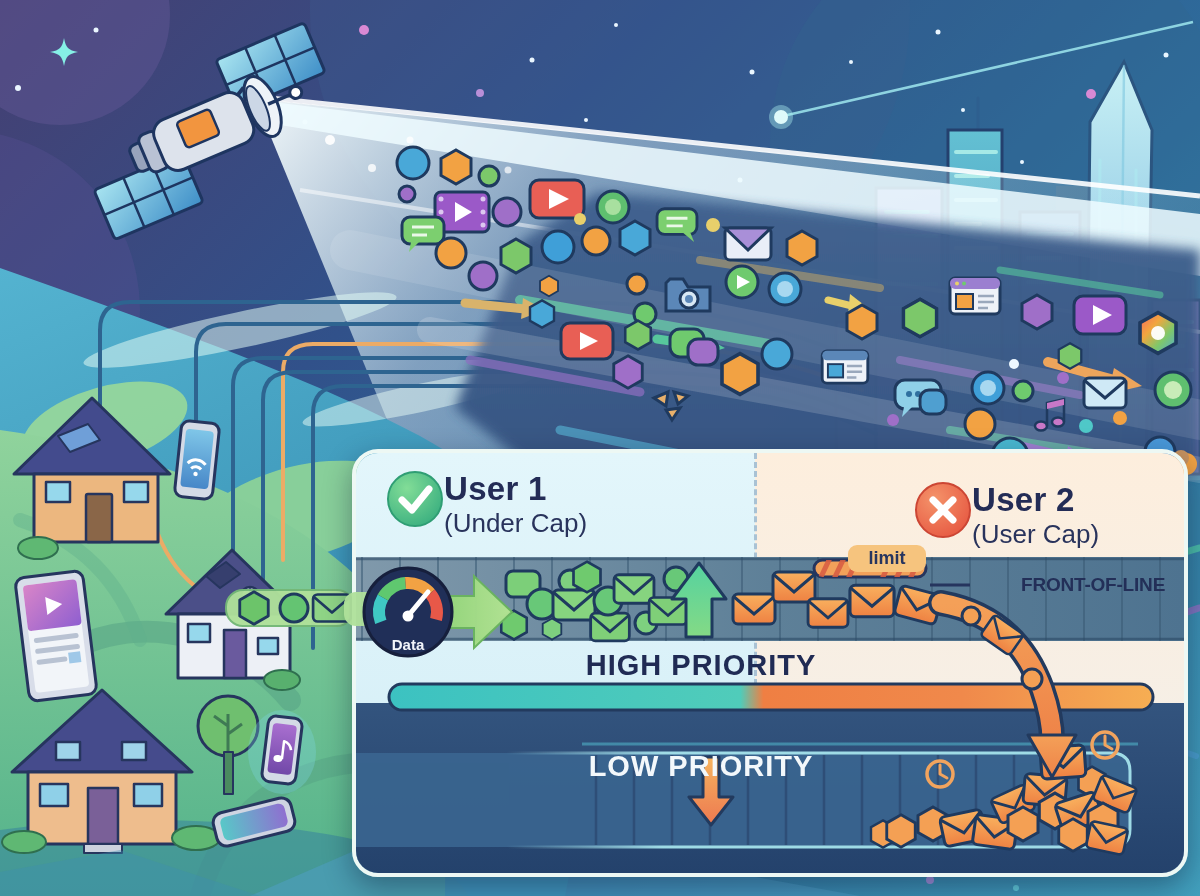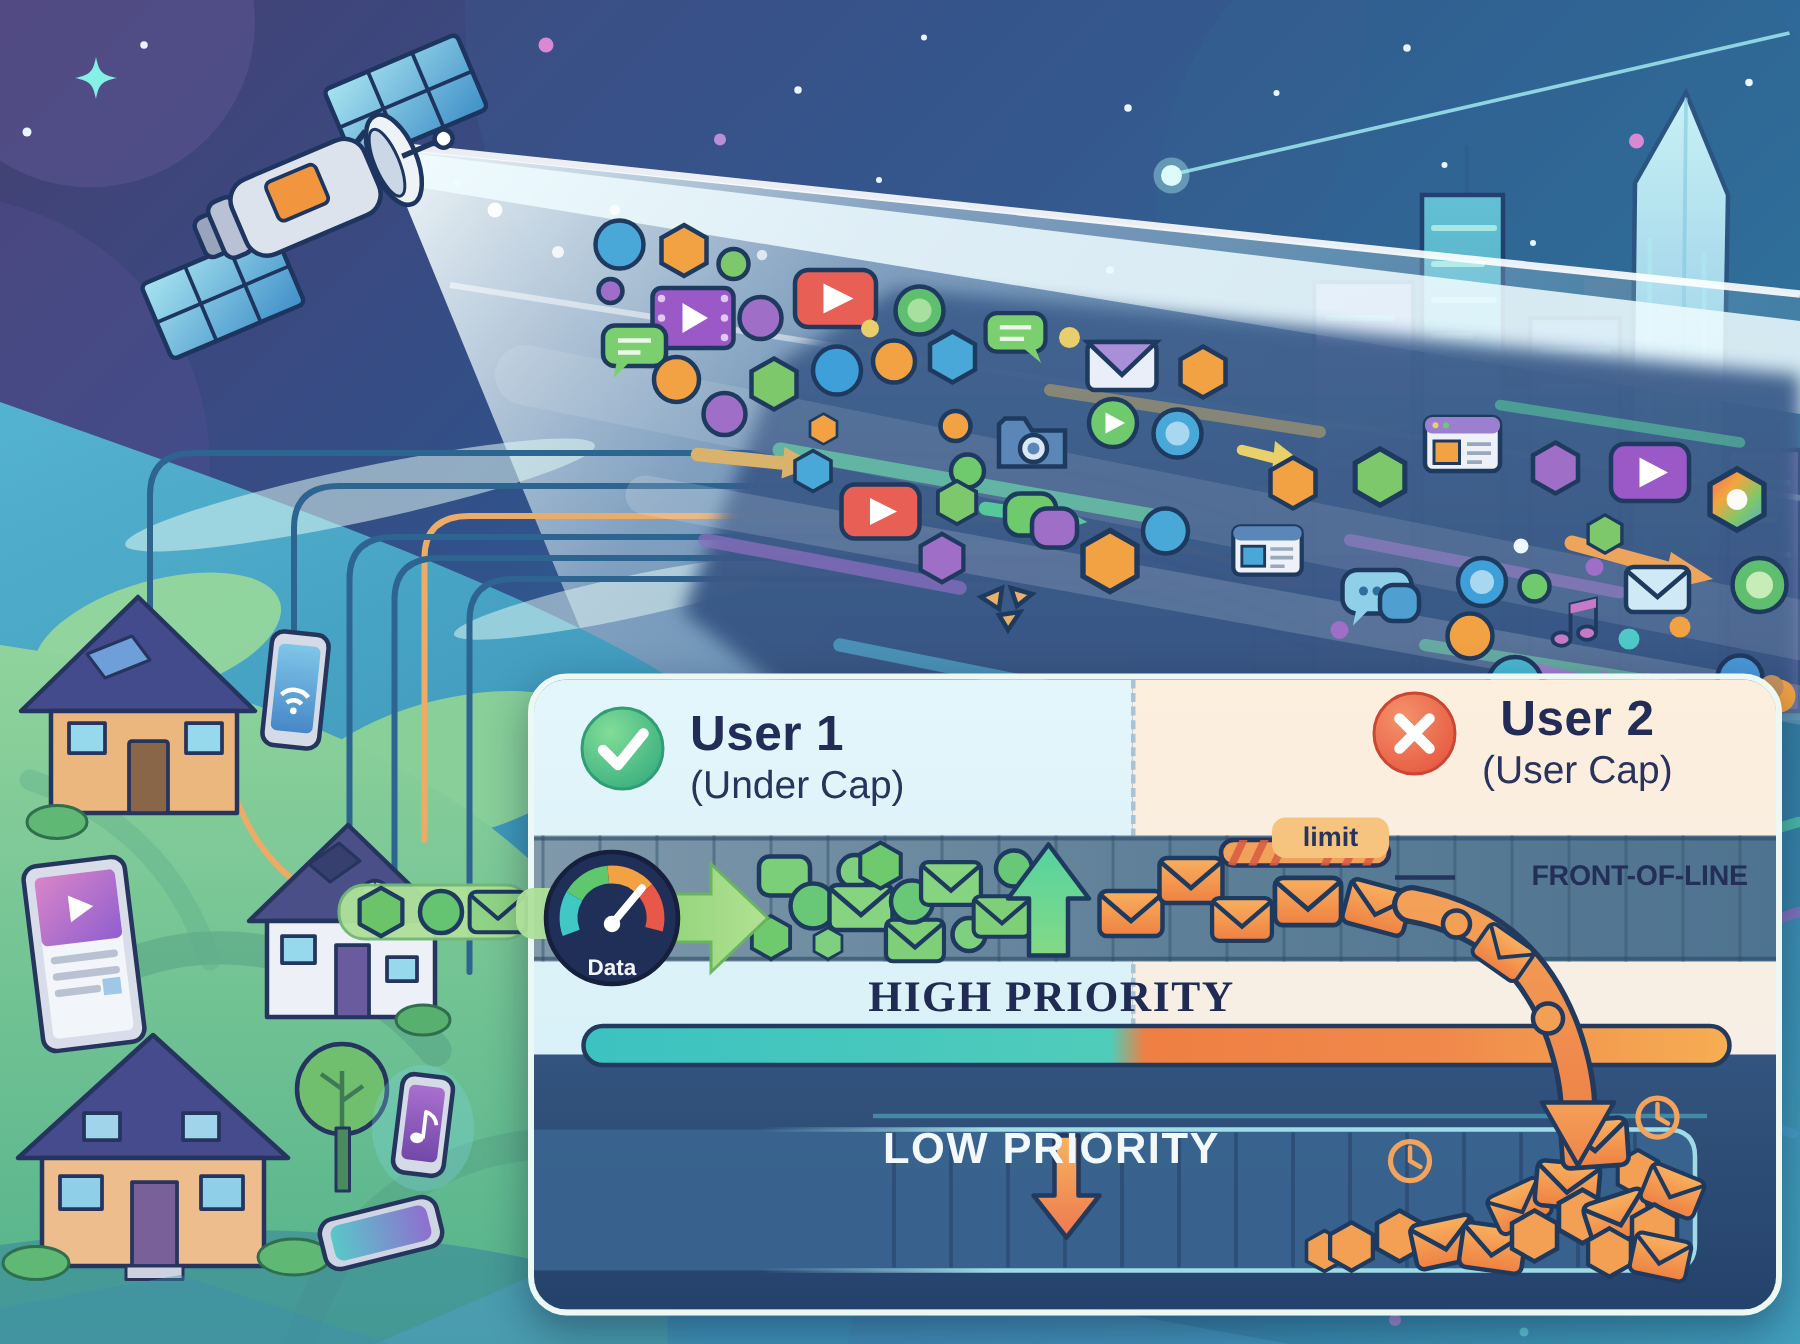--- a/index.html
+++ b/index.html
@@ -9,28 +9,28 @@
   svg.bg{position:absolute;left:0;top:0;z-index:0;}
   svg.fg{position:absolute;left:0;top:0;z-index:9;pointer-events:none;}
   .panel{position:absolute;left:352px;top:449px;width:828px;height:420px;z-index:5;
     border:4px solid #edf8f4;border-radius:26px;overflow:hidden;
     box-shadow:0 10px 28px rgba(8,18,48,.38);}
   .half{position:absolute;top:0;bottom:0;}
   .half.l{left:0;width:399px;background:linear-gradient(180deg,#e3f6fb 0%,#d2edf6 100%);}
   .half.r{left:399px;right:0;background:linear-gradient(180deg,#fdeedd 0%,#f5efe7 70%,#ebefee 100%);}
   .vdivider{position:absolute;left:398px;top:0;height:250px;width:0;border-left:3px dashed #a9c2d4;z-index:1;}
   .panel-svg{position:absolute;left:0;top:0;z-index:2;}
-  .uheader{position:absolute;display:flex;gap:16px;align-items:flex-start;z-index:3;}
+  .uheader{position:absolute;display:flex;align-items:flex-start;z-index:3;}
   .uheader.u1{left:30px;top:17px;}
-  .uheader.u2{left:558px;top:7px;text-align:center;}
+  .uheader.u2{left:558px;top:28px;}
   .badge{width:58px;height:58px;}
   .uname{font-size:33px;font-weight:bold;color:#232c56;line-height:38px;letter-spacing:.3px;}
   .ustatus{font-size:26px;color:#29335c;line-height:31px;}
   .plabel{position:absolute;font-weight:bold;letter-spacing:1px;z-index:3;}
-  .plabel.high{left:150px;top:196px;width:390px;text-align:center;font-size:29px;color:#202b54;font-family:Liberation Serif, serif;}
+  .plabel.high{left:150px;top:196px;width:390px;text-align:center;font-size:29px;color:#202b54;}
   .plabel.low{left:150px;top:259px;width:390px;text-align:center;font-size:29px;color:#f3f8fb;margin-top:38px;}
   .limit-txt{position:absolute;left:494px;top:95px;width:74px;text-align:center;
     font-size:18px;font-weight:bold;color:#27355f;z-index:4;}
   .fol-txt{position:absolute;left:617px;top:121px;font-size:19px;font-weight:bold;
     color:#232f58;letter-spacing:-0.2px;z-index:4;margin-left:48px;}
 </style>
 </head>
 <body>
 
 <div class="scene">

